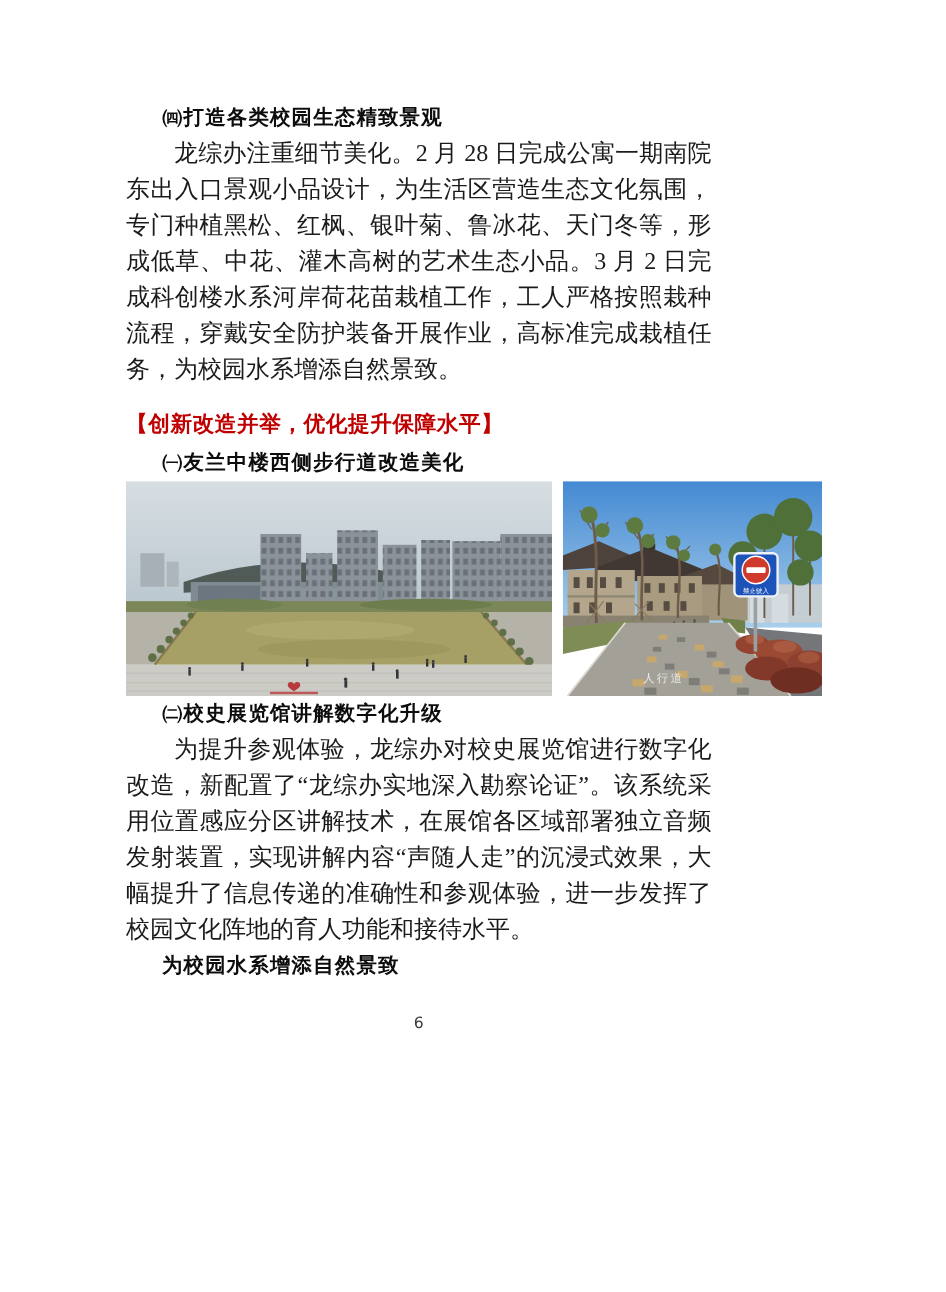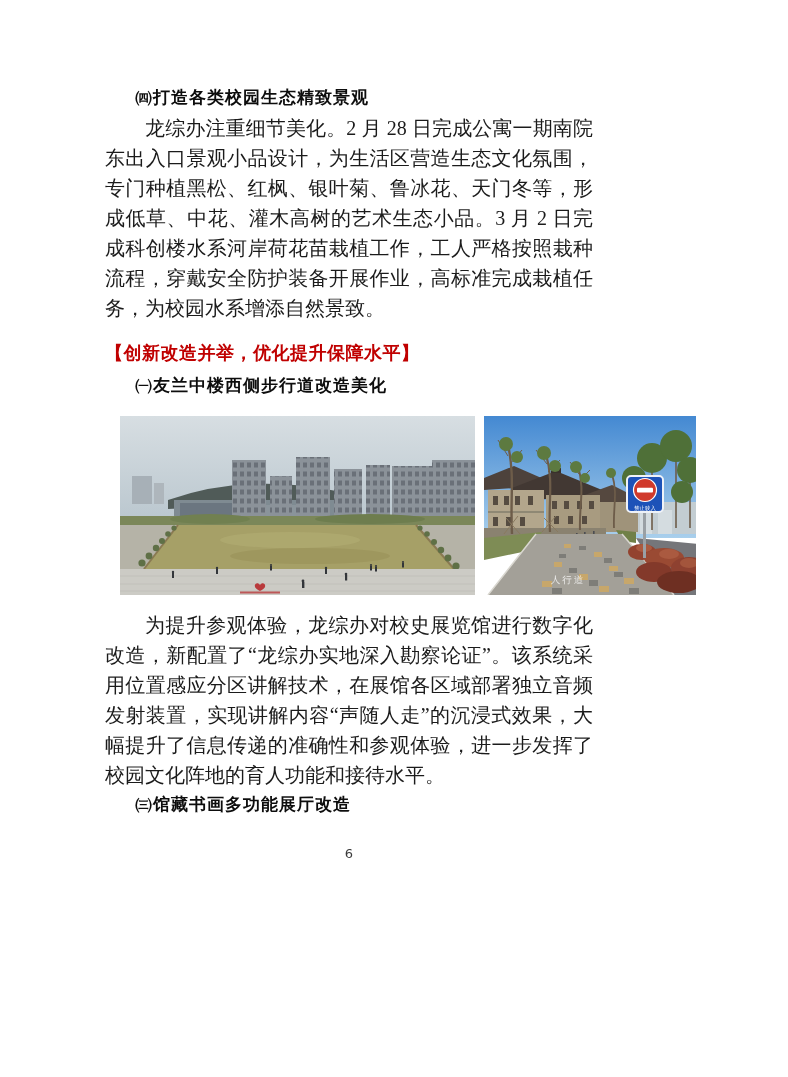--- a/index.html
+++ b/index.html
@@ -42,21 +42,21 @@
     font-size: 18px;
     line-height: 36px;
     font-weight: bold;
     letter-spacing: 0.5px;
     font-family: "Liberation Sans", sans-serif;
     color: #c00000;
   }
   .photo-row {
     display: flex;
     gap: 9px;
-    margin: 15px;
+    margin: 0;
     height: 179px;
   }
   .photo-row svg { display: block; flex: 0 0 auto; }
   .page-number {
     margin-top: 26px;
     text-align: center;
     font-size: 13px;
     line-height: 16px;
     color: #3c3c3c;
     font-family: "DejaVu Sans", sans-serif;
@@ -300,21 +300,22 @@
         <circle cx="161" cy="74" r="11.5" fill="#d03a2c" stroke="#ffffff" stroke-width="1.2"></circle>
         <rect x="153" y="71.8" width="16" height="4.6" rx="1" fill="#ffffff"></rect>
         <text x="161" y="93.5" text-anchor="middle" font-size="5.4" fill="#ffffff" font-family="Liberation Sans, sans-serif">禁止驶入</text>
       </g>
 
       <text x="84" y="167" text-anchor="middle" font-size="9.5" letter-spacing="2" fill="rgba(255,255,255,0.78)" font-family="Liberation Sans, sans-serif">人行道</text>
     </svg>
   </div>
 
 
+  <h3 class="h-item">㈡校史展览馆讲解数字化升级</h3>
 
   <p class="body-para">为提升参观体验，龙综办对校史展览馆进行数字化改造，新配置了“龙综办实地深入勘察论证”。该系统采用位置感应分区讲解技术，在展馆各区域部署独立音频发射装置，实现讲解内容“声随人走”的沉浸式效果，大幅提升了信息传递的准确性和参观体验，进一步发挥了校园文化阵地的育人功能和接待水平。</p>
 
-  <h3 class="h-item">㈢馆藏书画多功能展厅改造</h3>
+  <h3 class="h-item">为校园水系增添自然景致</h3>
 
 
   <div class="page-number">6</div>
 
 </div>
 
 </body></html>

